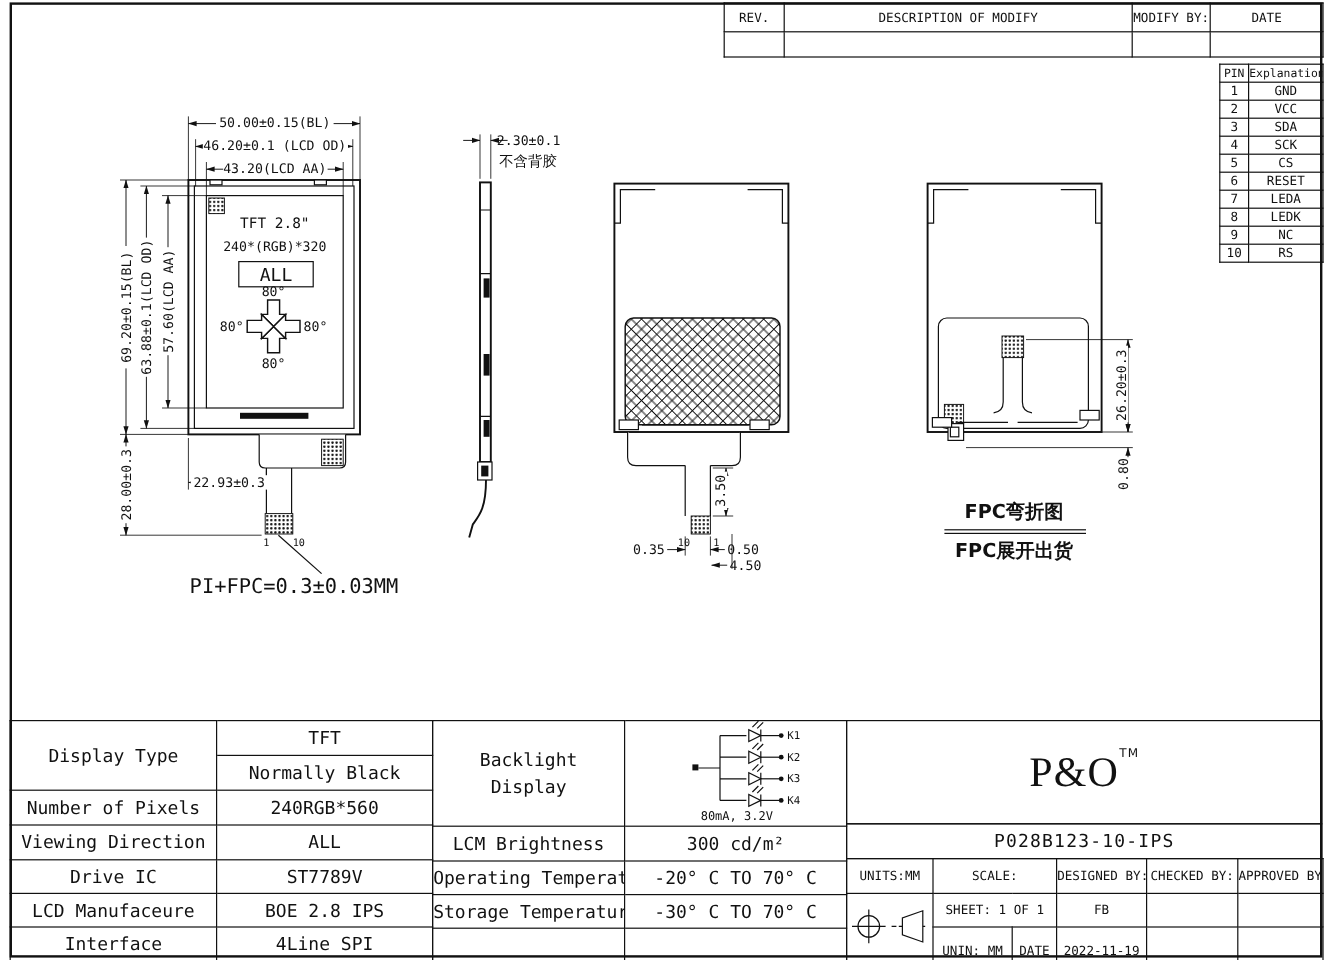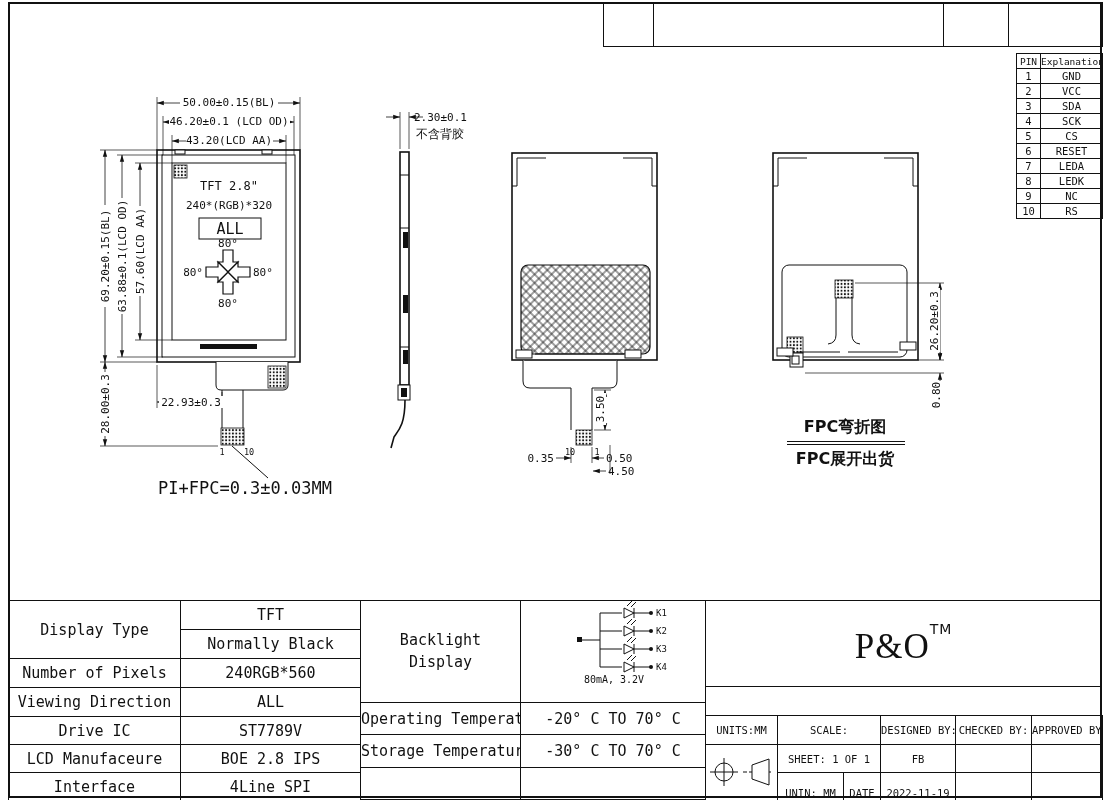--- a/index.html
+++ b/index.html
@@ -14,21 +14,21 @@
   table.rev td { font-size: 10.5px; }
   table.pin td { font-size: 10.5px; }
   table.pin td.hdr { font-size: 9.5px; }
   table.tb  td { font-size: 10.5px; }
   td.smalllbl { font-size: 12px; }
   td.bllabel { text-align: left; padding-left: 38px; }
   td.bllabel div { font-size: 15px; line-height: 1.5; }
   .cell { position: absolute; border: 1px solid #111; display: flex; align-items: center;
           justify-content: center; z-index: 1; background: transparent; }
   .logo { font-family: "Liberation Serif", serif; font-size: 35px; letter-spacing: 1px; }
-  .logo-tm { font-family: "DejaVu Sans", sans-serif; font-size: 14px; vertical-align: 24px; }
+  .logo-tm { font-family: "DejaVu Sans", sans-serif; font-size: 10px; vertical-align: 24px; }
   .company { font-family: "DejaVu Sans", sans-serif; font-size: 17px; margin-left: 10px; }
   .partnum { font-size: 15px; letter-spacing: 1px; }
   .fpclbl { position: absolute; text-align: center; font-size: 16px; font-weight: 700;
             font-family: "DejaVu Sans", sans-serif; z-index: 6; }
   .dbl { position: absolute; height: 4px; border-top: 1.5px solid #111;
          border-bottom: 1.5px solid #111; z-index: 6; }
   svg.draw { position: absolute; left: 0; top: 0; z-index: 3; pointer-events: none; }
   svg.draw text { fill: #111; font-family: "DejaVu Sans Mono", monospace; }
   .ln  { fill: none; stroke: #111; stroke-width: 1; }
   .ln2 { fill: none; stroke: #111; stroke-width: 1.6; }
@@ -50,20 +50,26 @@
   <div class="frame"></div>
 
   <table class="grid rev" style="left:603px;top:2px;width:499px;height:45px">
     <colgroup>
         <col style="width:50px">
         <col style="width:290px">
         <col style="width:65px">
         <col style="width:94px">
       </colgroup>
     <tbody>
+        <tr style="height:24px">
+      <td>REV.</td>
+      <td>DESCRIPTION OF MODIFY</td>
+      <td>MODIFY BY:</td>
+      <td>DATE</td>
+    </tr>
     <tr style="height:21px">
       <td></td>
       <td></td>
       <td></td>
       <td></td>
     </tr>
   </tbody>
     </table>
 
   <table class="grid pin" style="left:1016px;top:53px;width:86px;height:165px">
@@ -161,37 +167,44 @@
         <col style="width:185px">
       </colgroup>
     <tbody>
         <tr style="height:88px">
       <td class="bllabel">
         <div>Backlight</div>
         <div>Display</div>
       </td>
       <td></td>
     </tr>
+    <tr style="height:29px">
+      <td>LCM Brightness</td>
+      <td>300 cd/m²</td>
+    </tr>
     <tr style="height:28px">
       <td class="smalllbl">Operating Temperature</td>
       <td>-20° C TO 70° C</td>
     </tr>
     <tr style="height:28px">
       <td class="smalllbl">Storage Temperature</td>
       <td>-30° C TO 70° C</td>
     </tr>
     <tr style="height:28px">
       <td></td>
       <td></td>
     </tr>
   </tbody>
     </table>
 
   <div class="cell" style="left:705px;top:600px;width:397px;height:87px">
     <span class="logo"><span>P&amp;O</span><sup class="logo-tm">TM</sup></span>
+  </div>
+  <div class="cell" style="left:705px;top:686px;width:397px;height:30px">
+    <span class="partnum">P028B123-10-IPS</span>
   </div>
   <table class="grid tb" style="left:705px;top:715px;width:397px;height:85px">
     <colgroup>
         <col style="width:72px">
         <col style="width:66px">
         <col style="width:37px">
         <col style="width:75px">
         <col style="width:76px">
         <col style="width:71px">
       </colgroup>

